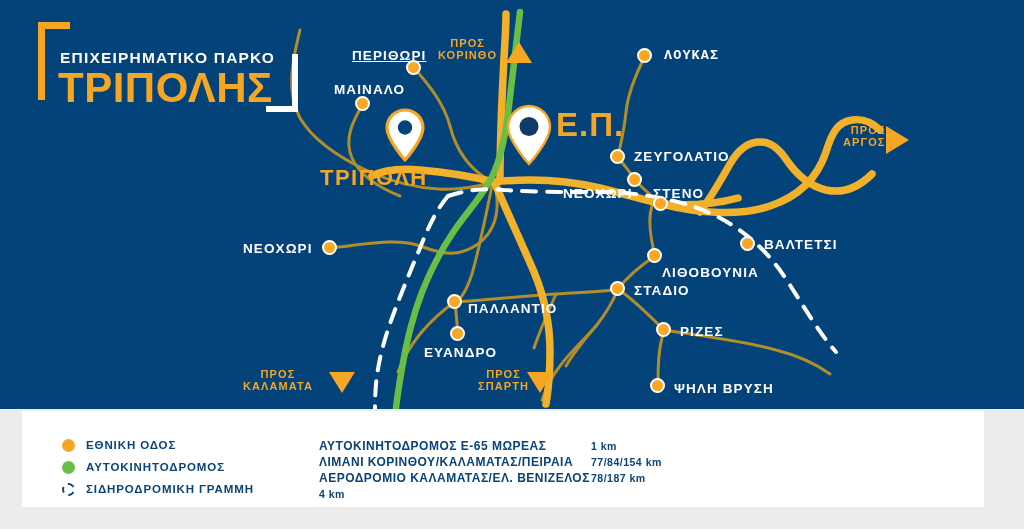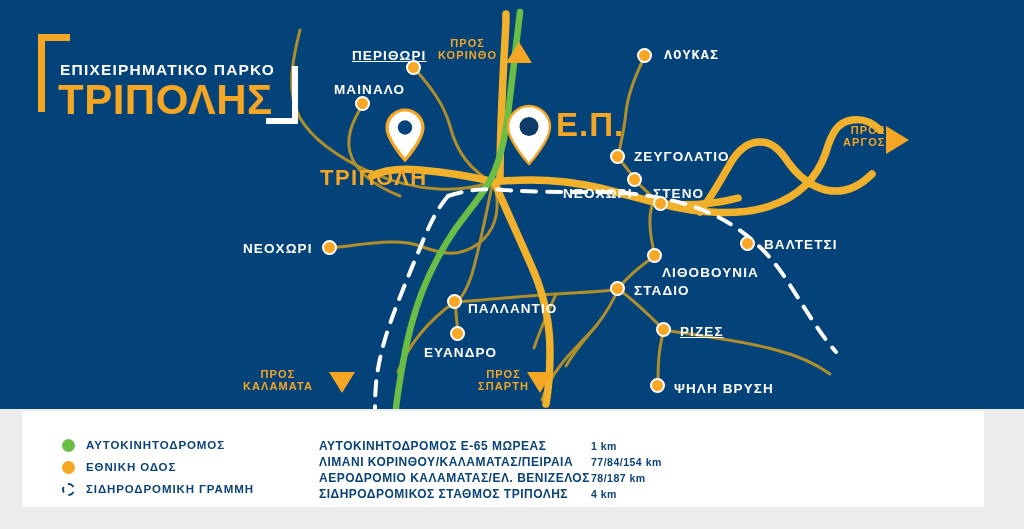--- a/index.html
+++ b/index.html
@@ -11,21 +11,21 @@
   #root{position:relative;width:1024px;height:529px;}
 
   
   #map{
     position:absolute;left:0;top:0;width:1024px;height:409px;
     background:#04427A;overflow:hidden;
   }
   #map svg{position:absolute;left:0;top:0;}
 
   
-  .title-block{position:absolute;left:38px;top:34px;width:270px;height:102px;padding-left:41px;}
+  .title-block{position:absolute;left:38px;top:22px;width:270px;height:102px;padding-left:41px;}
   .brk{position:absolute;box-sizing:border-box;}
   .brk-open{
     left:0;top:0;width:32px;height:78px;
     border-left:7px solid #F5A623;border-top:7px solid #F5A623;
   }
   .brk-close{
     left:228px;top:32px;width:32px;height:58px;
     border-right:6px solid #ffffff;border-bottom:6px solid #ffffff;
   }
   .title-sub{
@@ -195,21 +195,21 @@
         <div class="lbl lbl-town" style="left: 662px; top: 266px;">ΛΙΘΟΒΟΥΝΙΑ</div>
         <div class="node" style="left: 610px; top: 281px;"></div>
         <div class="lbl lbl-town" style="left: 634px; top: 284px;">ΣΤΑΔΙΟ</div>
         <div class="node" style="left: 322px; top: 240px;"></div>
         <div class="lbl lbl-town" style="left: 243px; top: 242px;">ΝΕΟΧΩΡΙ</div>
         <div class="node" style="left: 447px; top: 294px;"></div>
         <div class="lbl lbl-town" style="left: 468px; top: 302px;">ΠΑΛΛΑΝΤΙΟ</div>
         <div class="node" style="left: 450px; top: 326px;"></div>
         <div class="lbl lbl-town" style="left: 424px; top: 346px;">ΕΥΑΝΔΡΟ</div>
         <div class="node" style="left: 656px; top: 322px;"></div>
-        <div class="lbl lbl-town" style="left: 680px; top: 325px; text-decoration: underline;">ΡΙΖΕΣ</div>
+        <div class="lbl lbl-town" style="left: 680px; top: 325px;">ΡΙΖΕΣ</div>
         <div class="node" style="left: 650px; top: 378px;"></div>
         <div class="lbl lbl-town" style="left: 674px; top: 382px;">ΨΗΛΗ ΒΡΥΣΗ</div>
       </div>
 
     <div id="dirs">
         <div class="lbl lbl-dir" style="left: 438px; top: 38px;">
           <div>ΠΡΟΣ</div>
           <div>ΚΟΡΙΝΘΟ</div>
         </div>
         <div class="arrow arrow-up" style="left: 506px; top: 42px;"></div>
@@ -228,45 +228,44 @@
           <div>ΣΠΑΡΤΗ</div>
         </div>
         <div class="arrow arrow-down" style="left: 527px; top: 372px;"></div>
       </div>
 
   </div>
 
   <div id="legend">
     <div class="lg-keys" id="lg-keys">
         <div class="lg-key">
+          <div class="lg-swatch sw-orange"></div>
+          <div class="lg-key-text">ΕΘΝΙΚΗ ΟΔΟΣ</div>
+        </div>
+        <div class="lg-key">
           <div class="lg-swatch sw-green"></div>
           <div class="lg-key-text">ΑΥΤΟΚΙΝΗΤΟΔΡΟΜΟΣ</div>
-        </div>
-        <div class="lg-key">
-          <div class="lg-swatch sw-orange"></div>
-          <div class="lg-key-text">ΕΘΝΙΚΗ ΟΔΟΣ</div>
         </div>
         <div class="lg-key">
           <div class="lg-swatch sw-rail"></div>
           <div class="lg-key-text">ΣΙΔΗΡΟΔΡΟΜΙΚΗ ΓΡΑΜΜΗ</div>
         </div>
       </div>
     <div class="lg-table" id="lg-table">
         <div class="lg-row">
           <div class="lg-name">ΑΥΤΟΚΙΝΗΤΟΔΡΟΜΟΣ Ε-65 ΜΩΡΕΑΣ</div>
           <div class="lg-dist">1 km</div>
         </div>
         <div class="lg-row">
           <div class="lg-name">ΛΙΜΑΝΙ ΚΟΡΙΝΘΟΥ/ΚΑΛΑΜΑΤΑΣ/ΠΕΙΡΑΙΑ</div>
           <div class="lg-dist">77/84/154 km</div>
         </div>
         <div class="lg-row">
           <div class="lg-name">ΑΕΡΟΔΡΟΜΙΟ ΚΑΛΑΜΑΤΑΣ/ΕΛ. ΒΕΝΙΖΕΛΟΣ</div>
           <div class="lg-dist">78/187 km</div>
         </div>
         <div class="lg-row">
-          <div class="lg-name">ΣΙΔΗΡΟΔΡΟΜΙΚΟΣ ΣΤΑΘΜΟΣ ΤΡΙΠΟΛΗΣ</div>
           <div class="lg-dist">4 km</div>
         </div>
       </div>
   </div>
 
 </div>
 
 </body></html>

